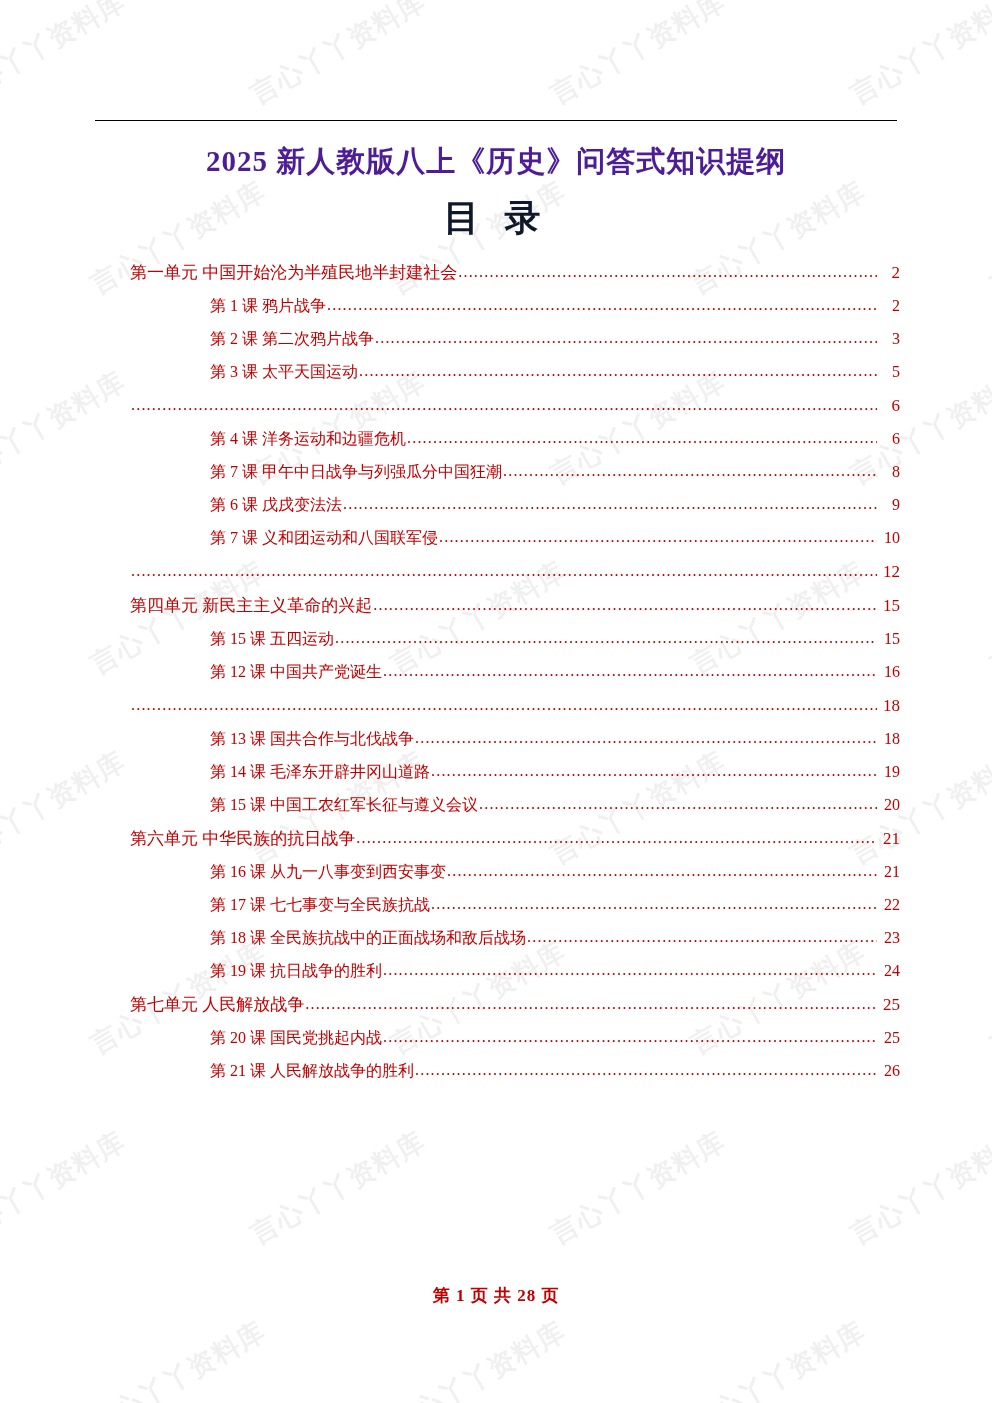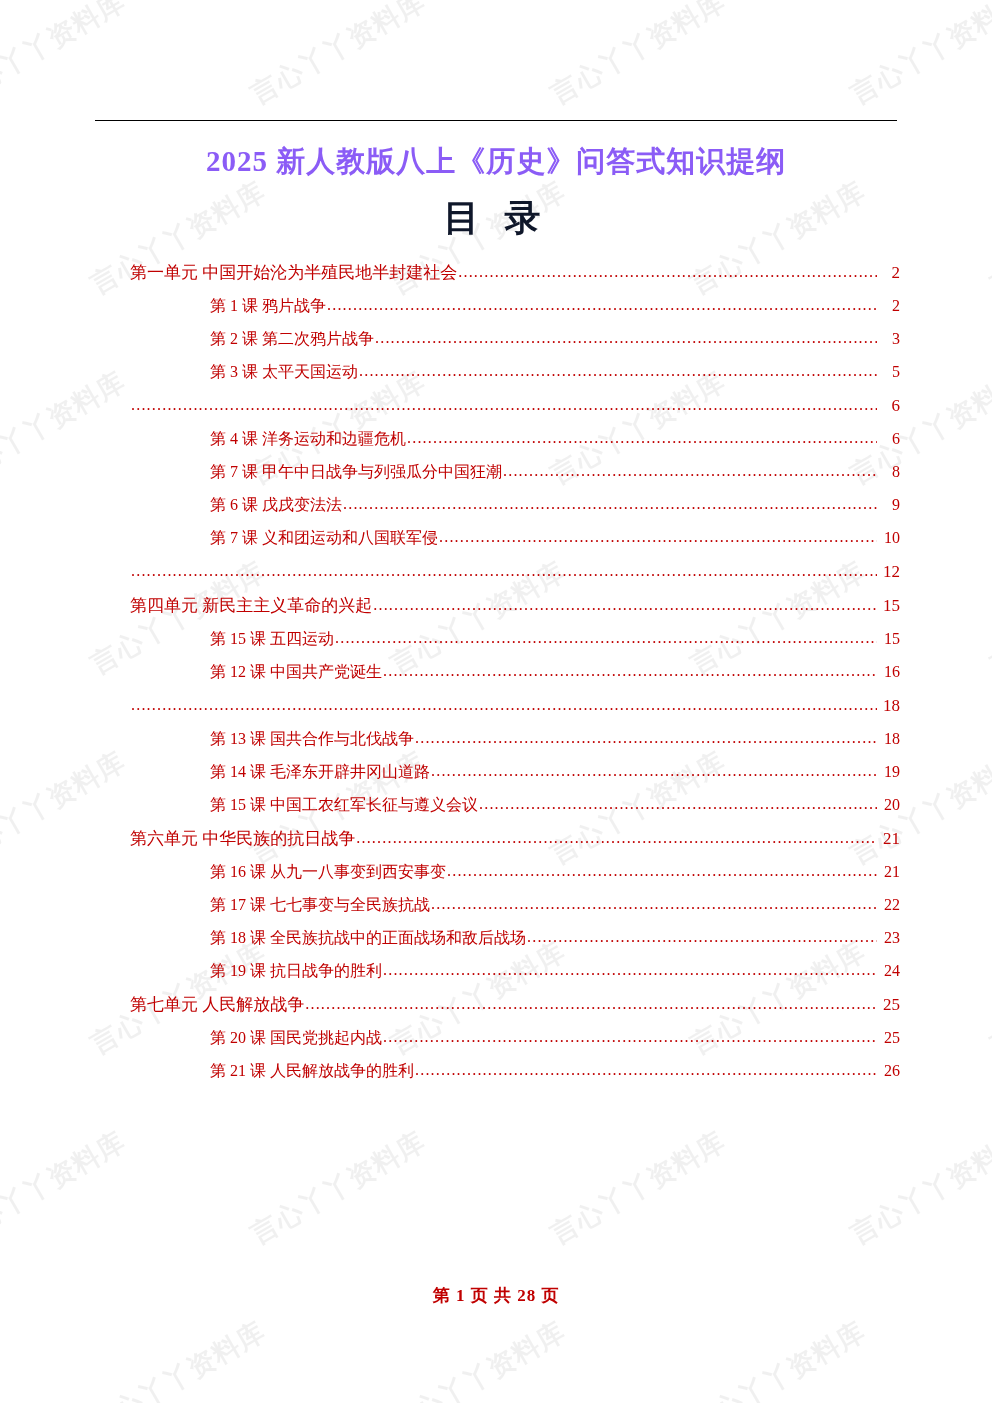--- a/index.html
+++ b/index.html
@@ -46,21 +46,21 @@
     top: 120px;
     left: 95px;
     right: 95px;
     border-top: 1.6px solid #000;
     z-index: 1;
   }
   .doc-title {
     margin: 0;
     padding-top: 142px;
     text-align: center;
-    color: #8b5cf6;
+    color: #4c1d95;
     font-size: 29px;
     font-weight: bold;
     font-family: "Liberation Serif", "DejaVu Serif", serif;
     letter-spacing: 1px;
   }
   .toc-title {
     margin: 12px 0 0 0;
     text-align: center;
     color: #0f172a;
     font-size: 36px;

